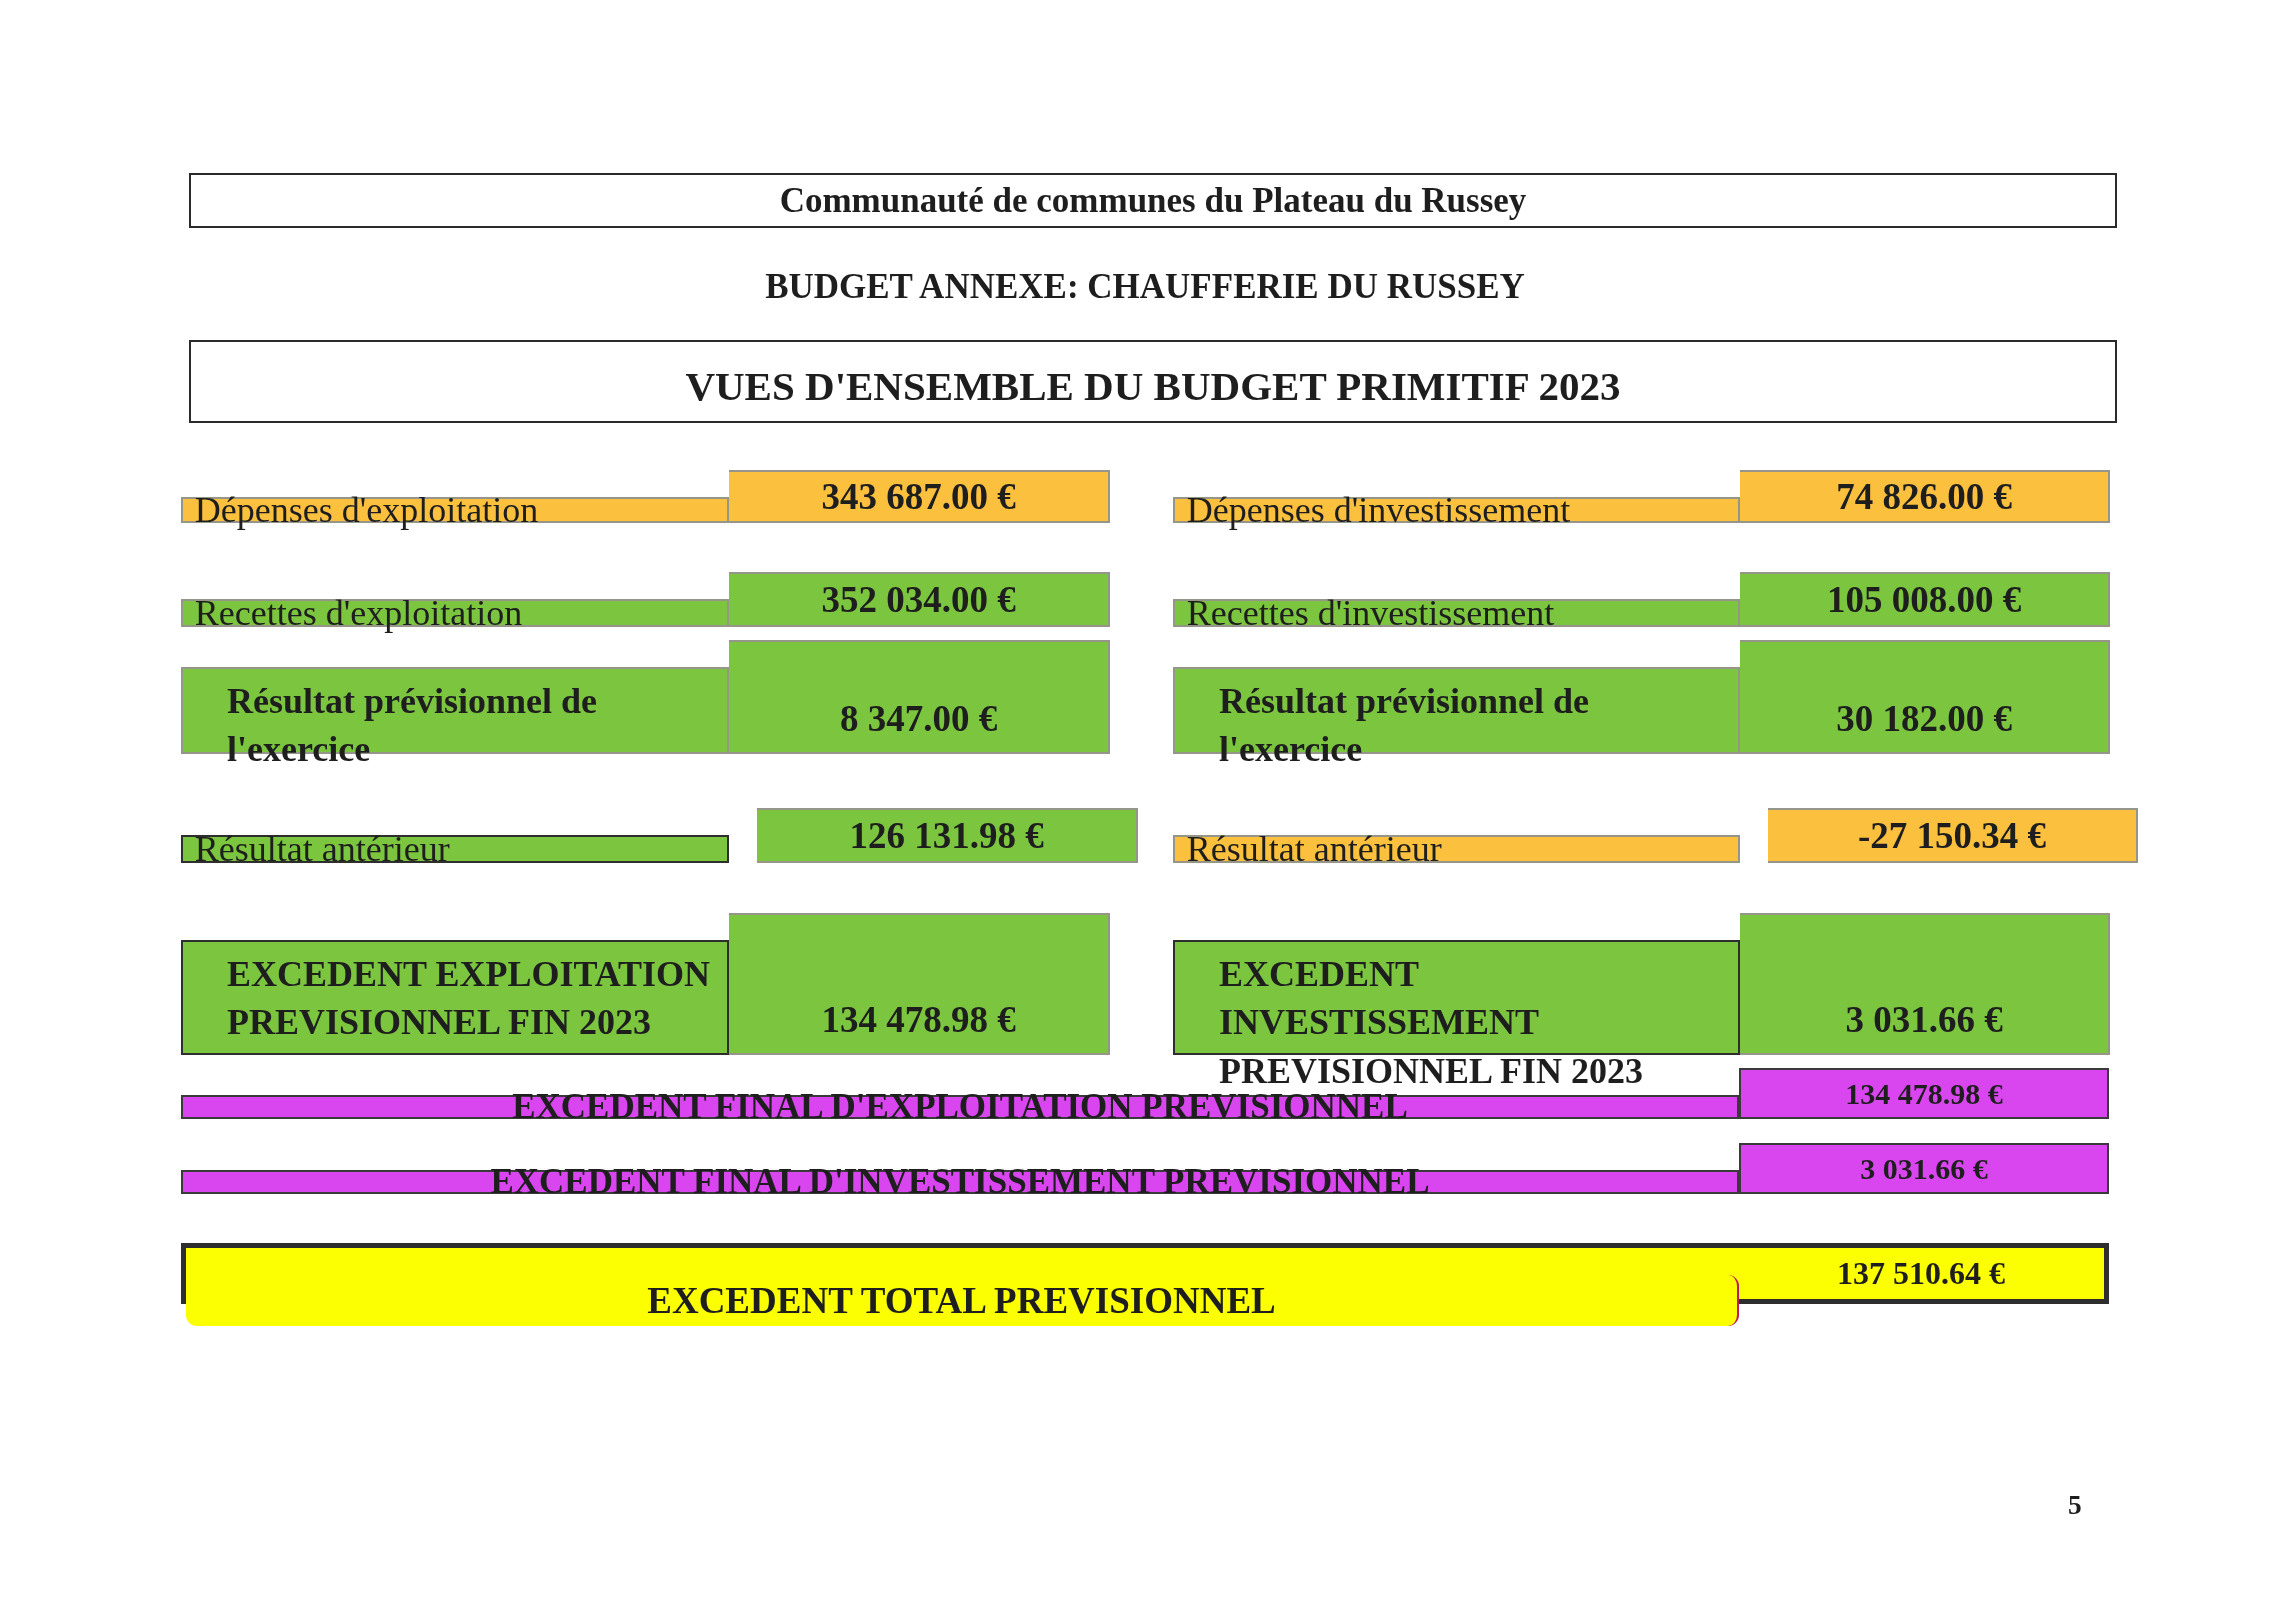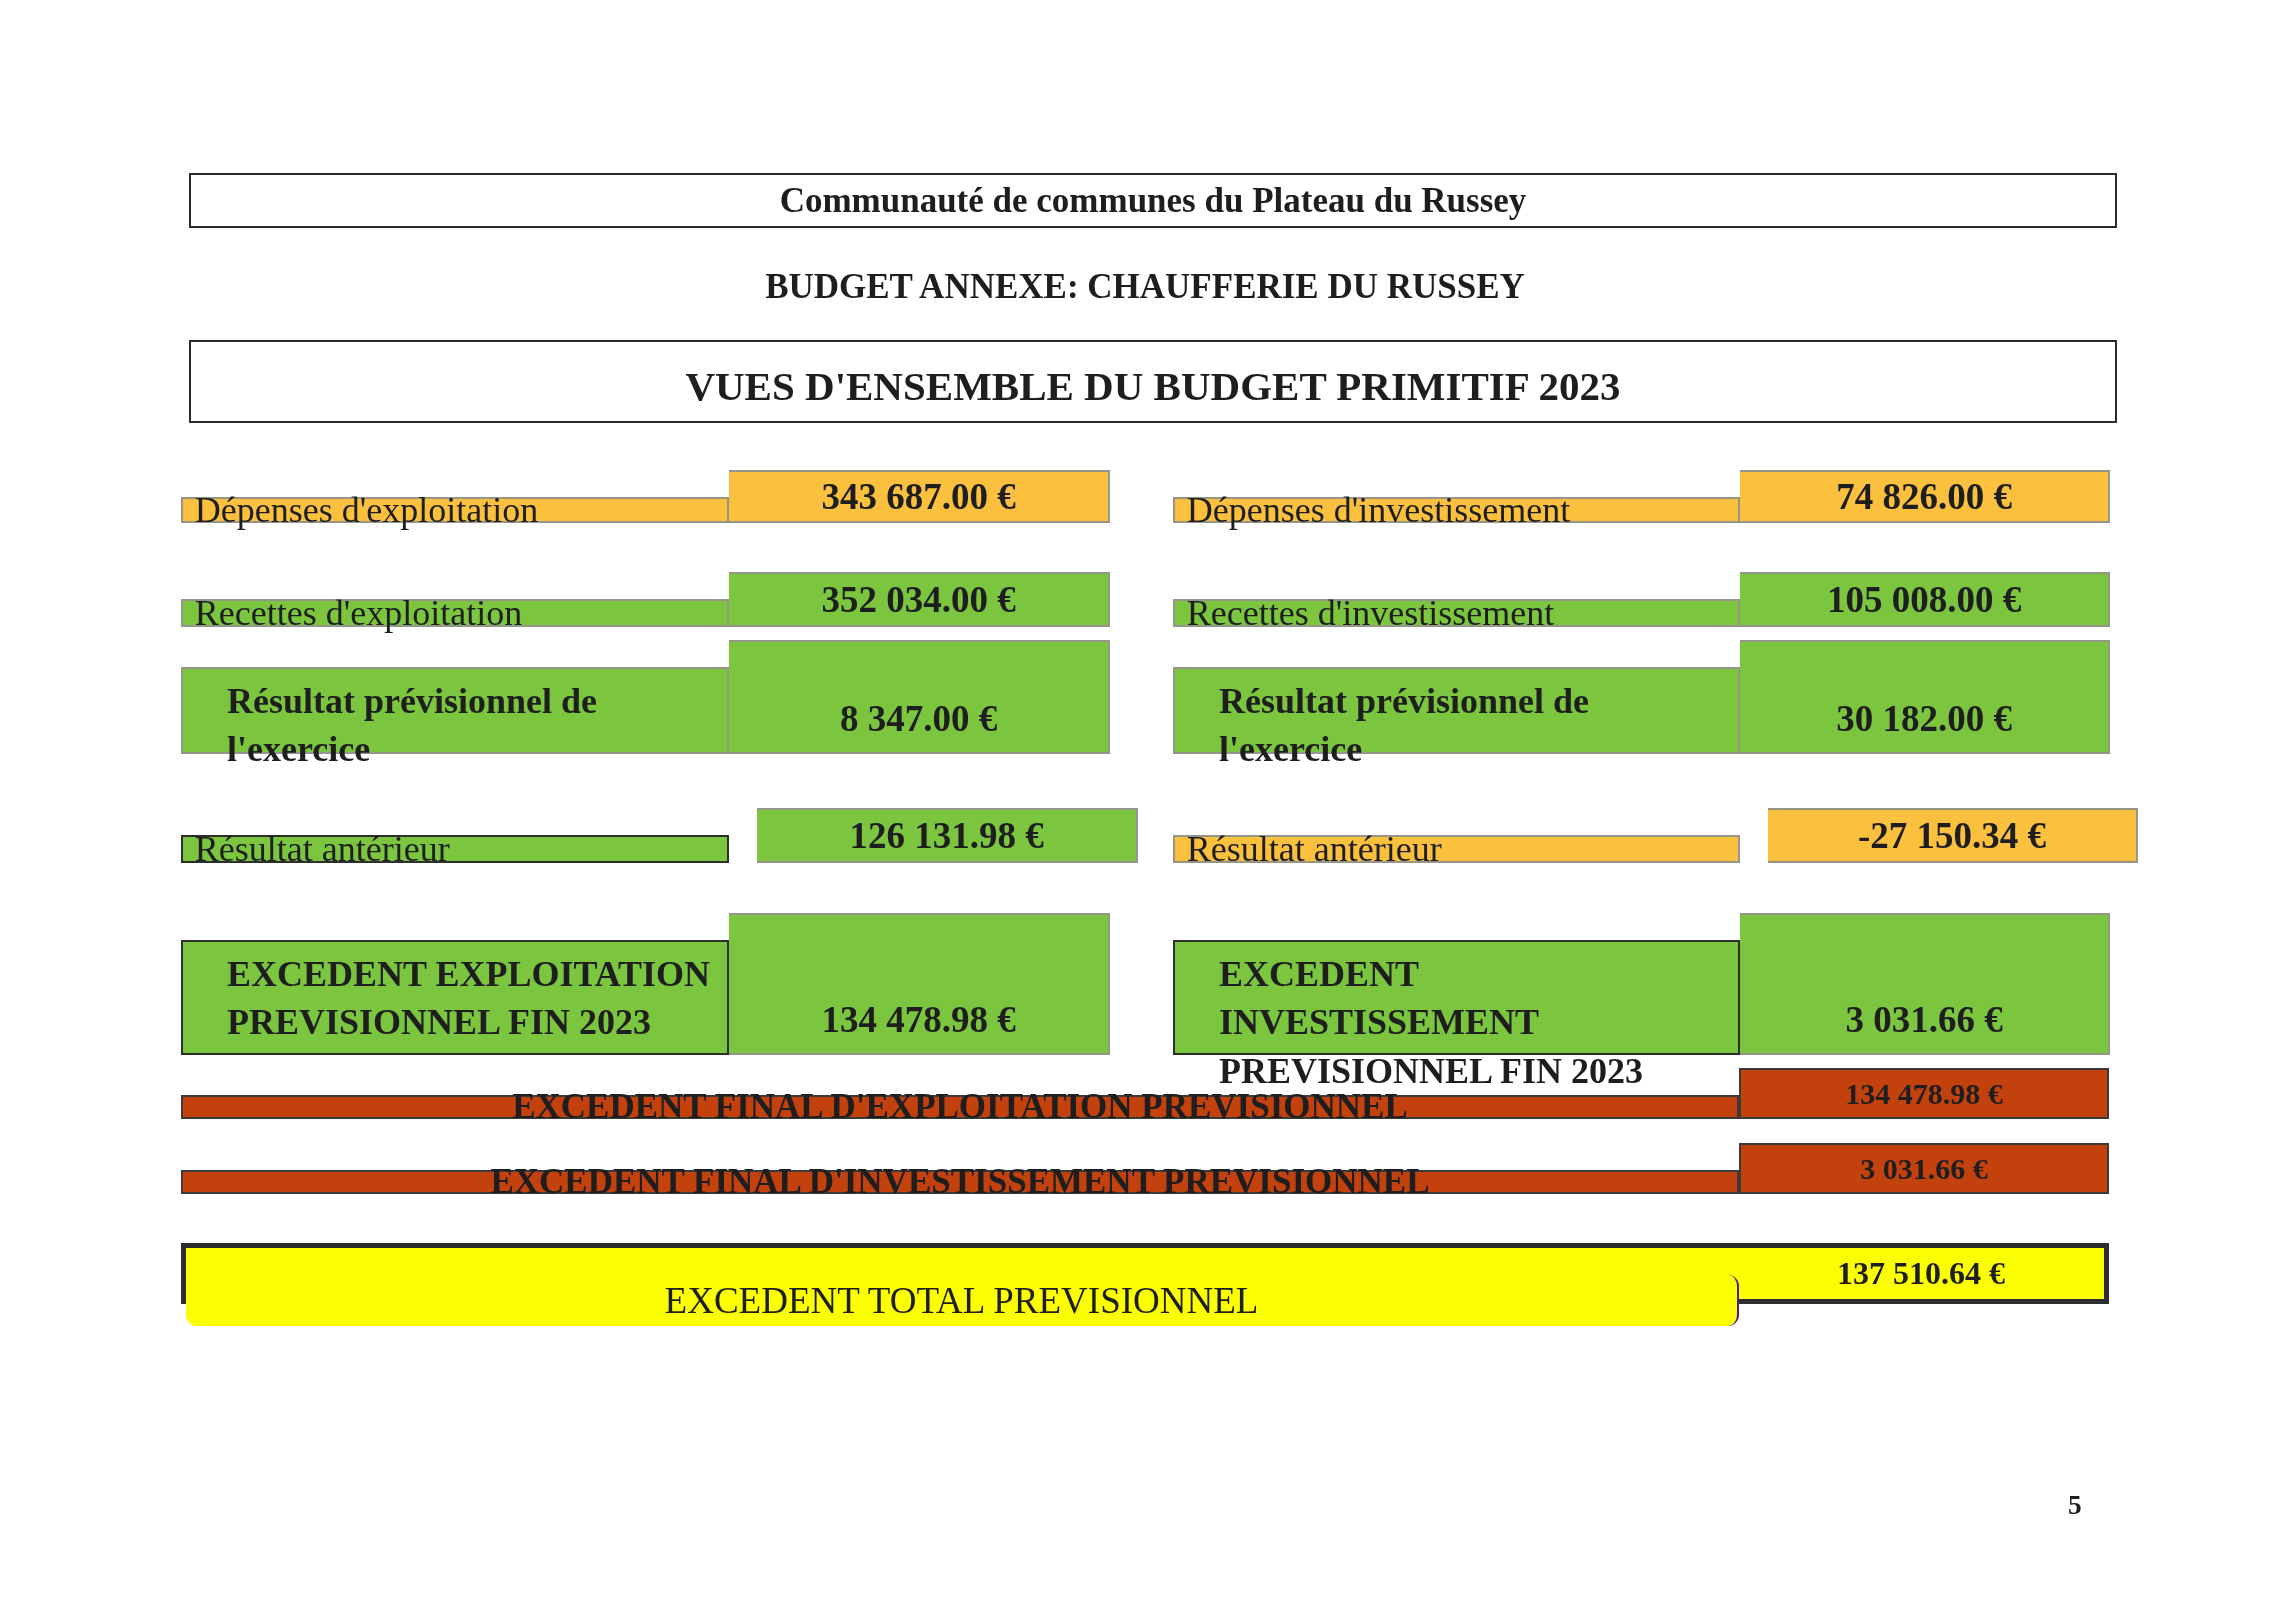--- a/index.html
+++ b/index.html
@@ -62,30 +62,30 @@
   .r3{top:640px;height:114px;}
   .r4{top:808px;height:55px;gap:28px;}
   .r5{top:913px;height:142px;}
 
   
   .orange .cell{background:#FBC13E;}
   .green  .cell{background:#7BC63E;}
 
   
   .sumrow{position:absolute;left:181px;width:1928px;display:flex;}
-  .sumrow .cell{background:#c2410c;border:2.9px solid #3a3a3a;}
+  .sumrow .cell{background:#d946ef;border:2.9px solid #3a3a3a;}
   .sumrow .lbl{width:1558px;justify-content:center;text-align:center;font-weight:bold;font-size:35px;}
   .sumrow .val{width:370px;font-size:30px;}
   .g1{top:1068px;height:51px;}
   .g2{top:1143px;height:51px;}
 
   .totalrow{position:absolute;left:181px;width:1928px;display:flex;
     border:5.9px solid #2e2e2e;background:#FCFF02;}
   .totalrow .cell{background:#FCFF02;border:none;height:100%;}
-  .totalrow .lbl{width:1553px;justify-content:center;text-align:center;font-weight:normal;font-size:37px;border-right:2px solid #4c1d95;border-radius:11px;}
+  .totalrow .lbl{width:1553px;justify-content:center;text-align:center;font-weight:bold;font-size:37px;border-right:2px solid #be185d;border-radius:11px;}
   .totalrow .val{width:364px;font-size:32px;}
   .gt{top:1243px;height:61px;}
 
   .pagenum{position:absolute;left:2068px;top:1490px;font-size:27.4px;font-weight:bold;}
 </style>
 </head>
 <body>
 
 <div class="page">
 

